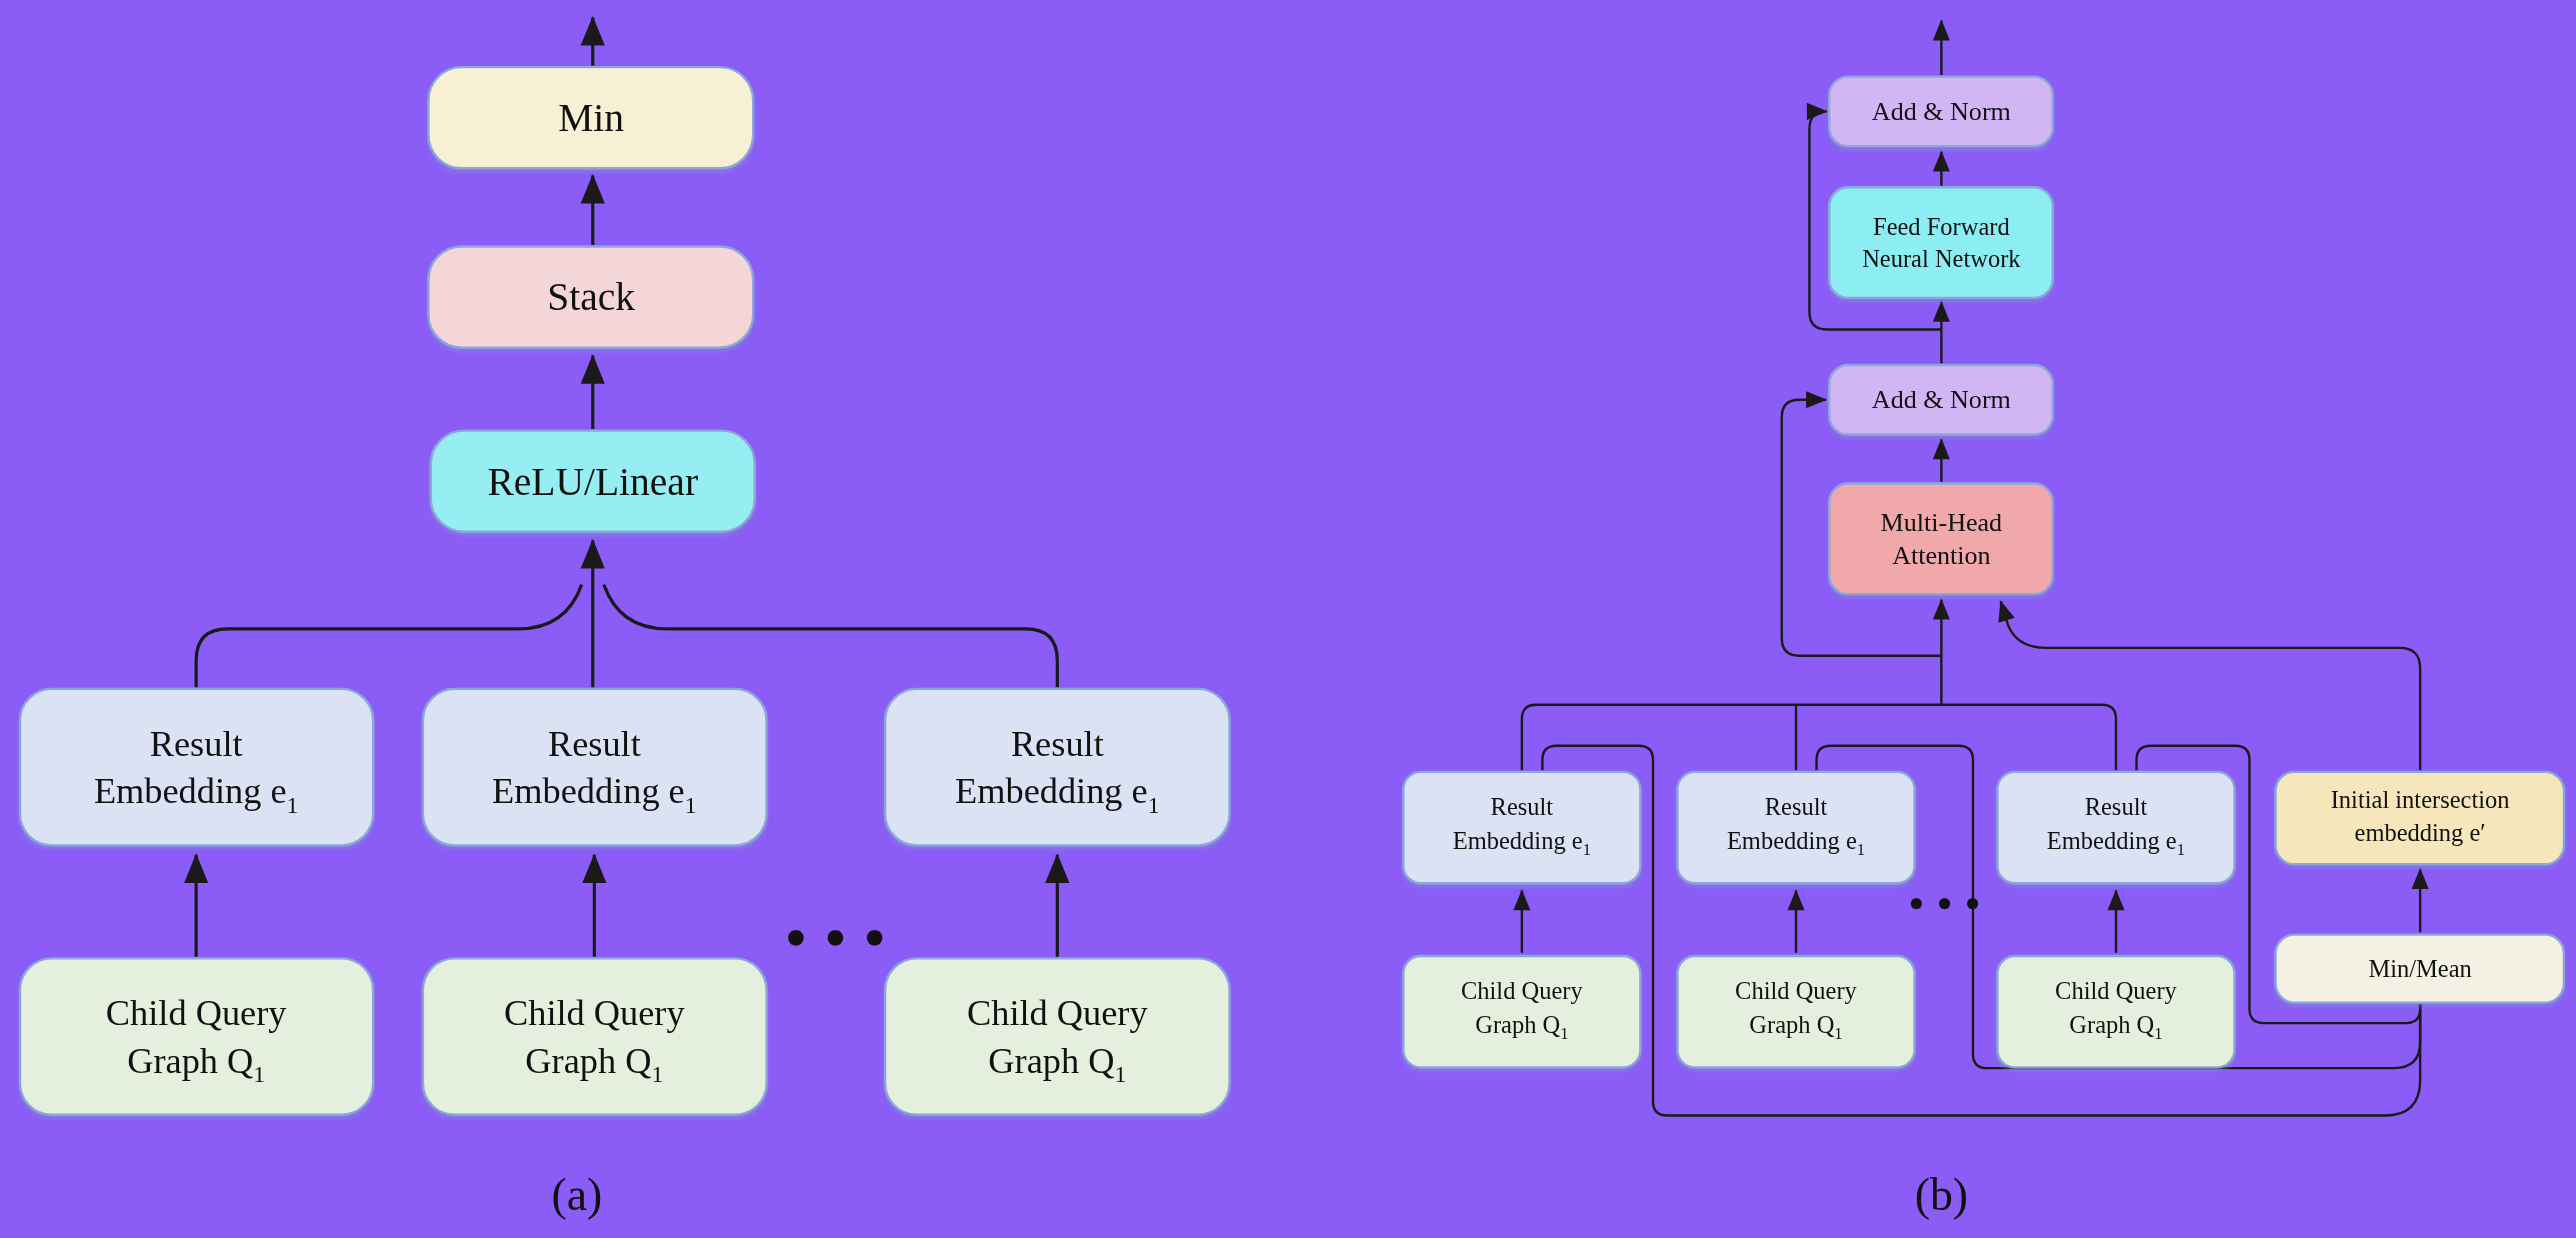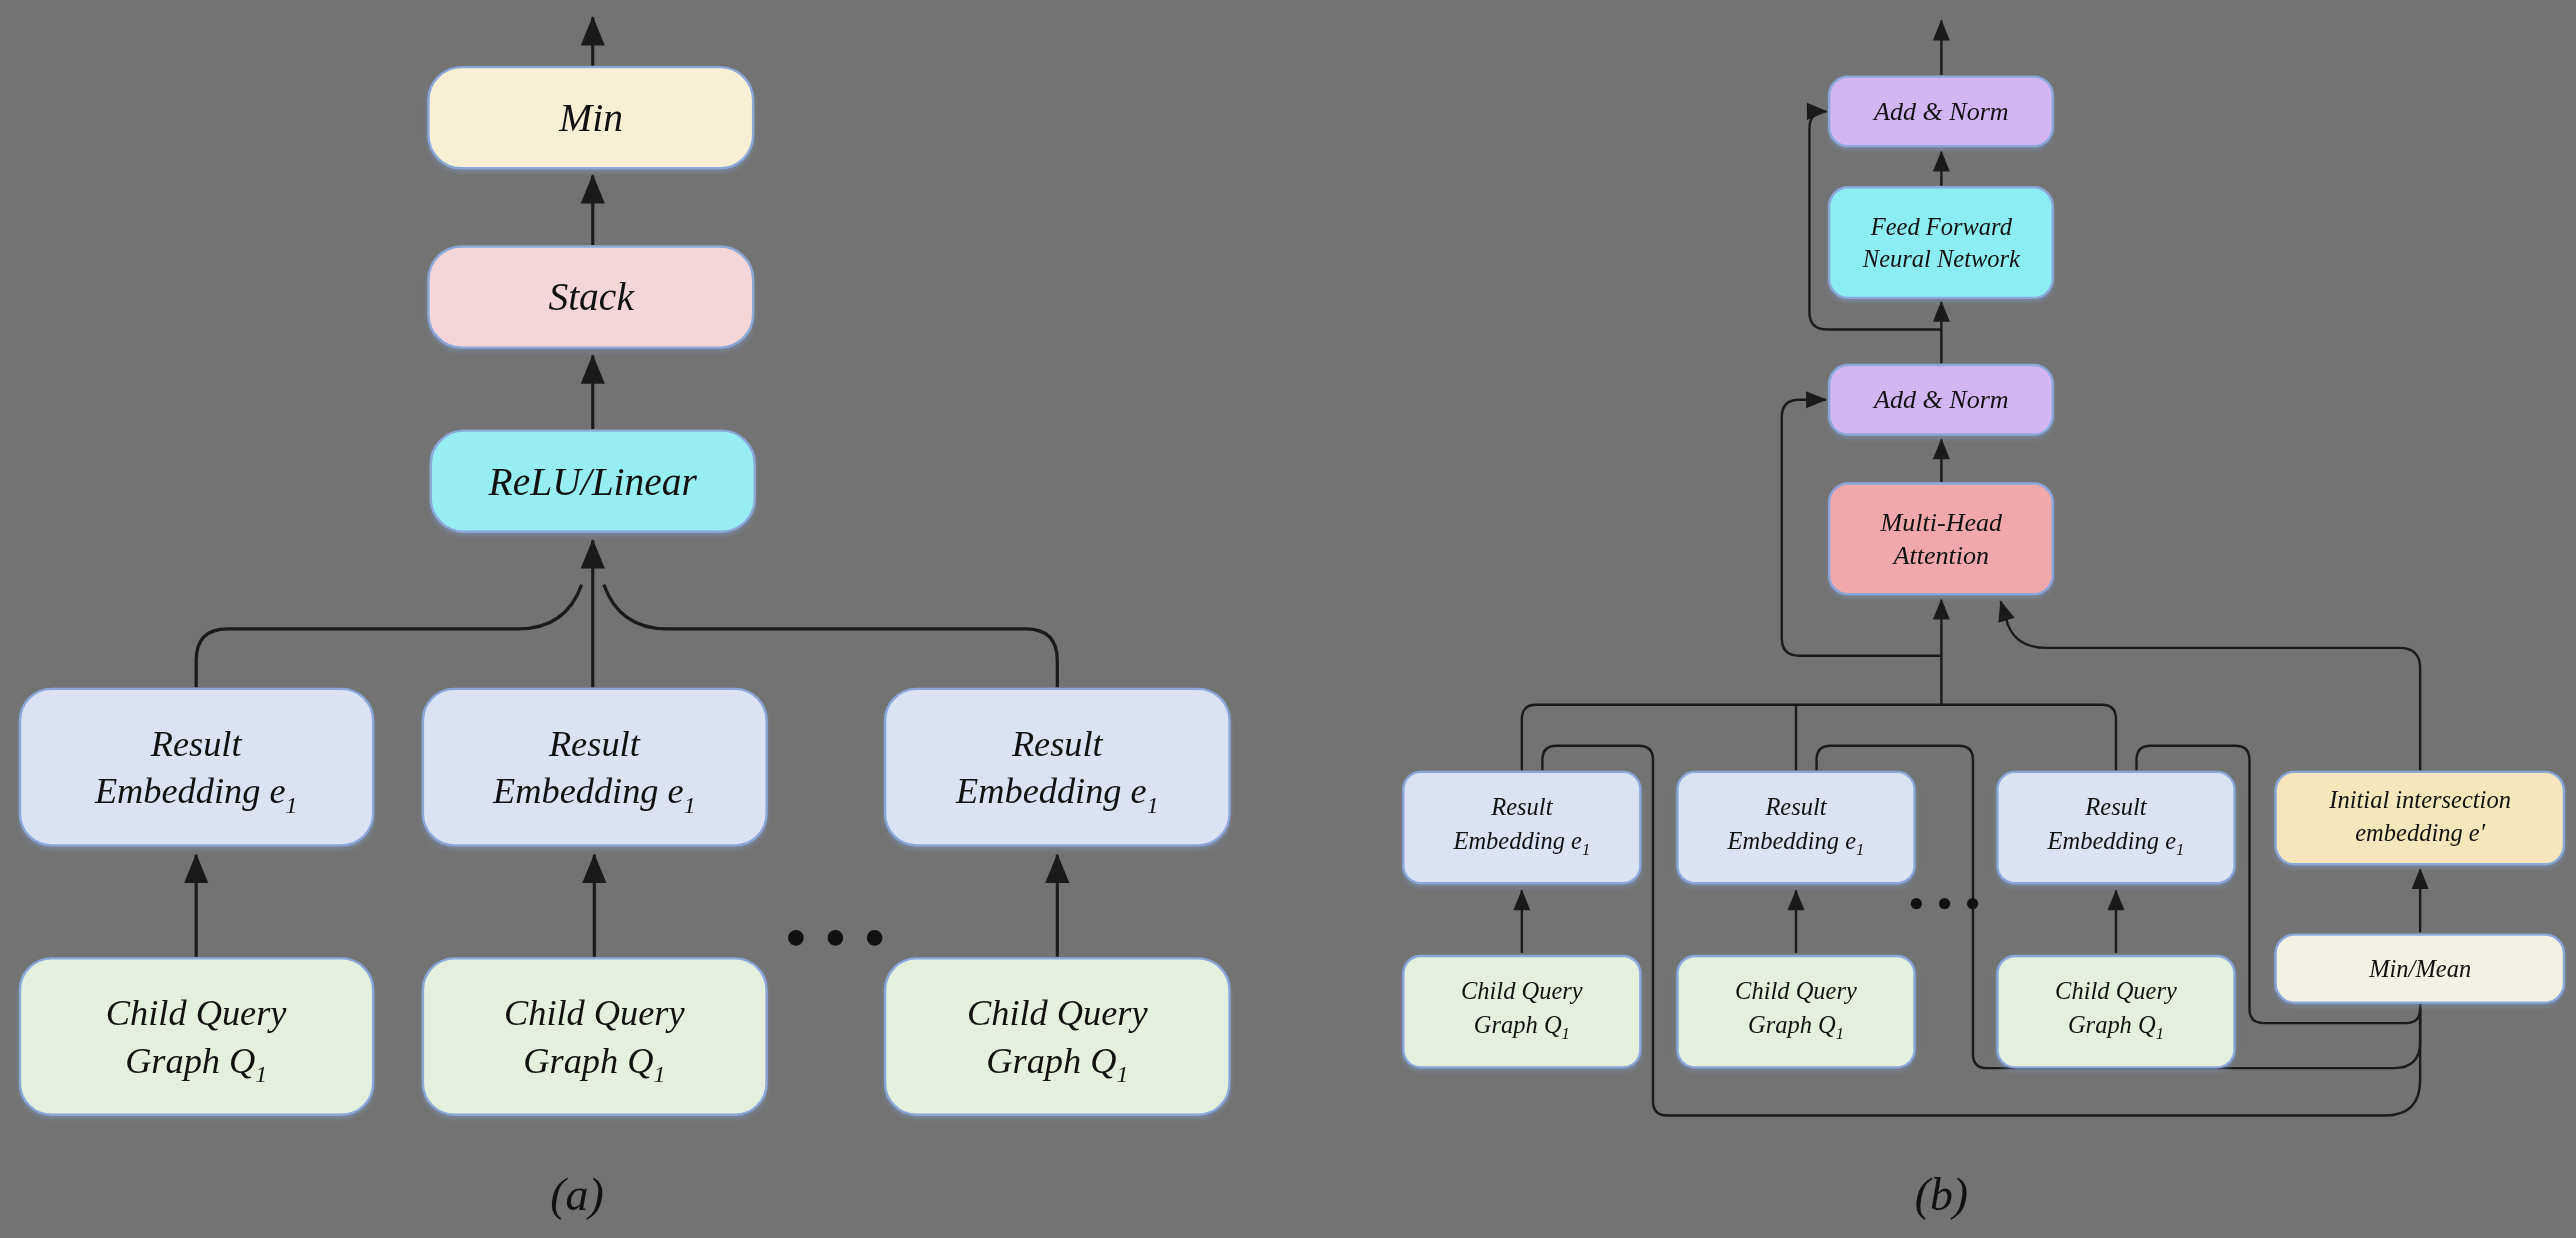--- a/index.html
+++ b/index.html
@@ -1,16 +1,16 @@
 <!DOCTYPE html>
 <html style="font-size:12.6px"><head>
 <meta charset="utf-8">
 <style>
   html,body{margin:0;padding:0;background:#ffffff;}
-  #stage{position:relative;width:2576px;height:1238px;background:#737373;overflow:hidden;font-style:italic;}
+  #stage{position:relative;width:2576px;height:1238px;background:#8b5cf6;overflow:hidden;}
   svg{display:block;width:100%;height:100%;}
   .box{stroke:#8ba7d9;stroke-width:3;filter:drop-shadow(0 4px 3px rgba(130,160,210,0.38));}
   .edge{stroke:#1a1a1a;fill:none;}
   .edge-a{stroke-width:4;}
   .edge-b{stroke-width:3;}
   text{fill:#111111;font-family:"Liberation Serif","DejaVu Serif",serif;}
   .t-a{font-size:46px;text-anchor:middle;}
   .t-a-big{font-size:50px;text-anchor:middle;}
   .t-b{font-size:31px;text-anchor:middle;}
   .t-b-med{font-size:33px;text-anchor:middle;}

